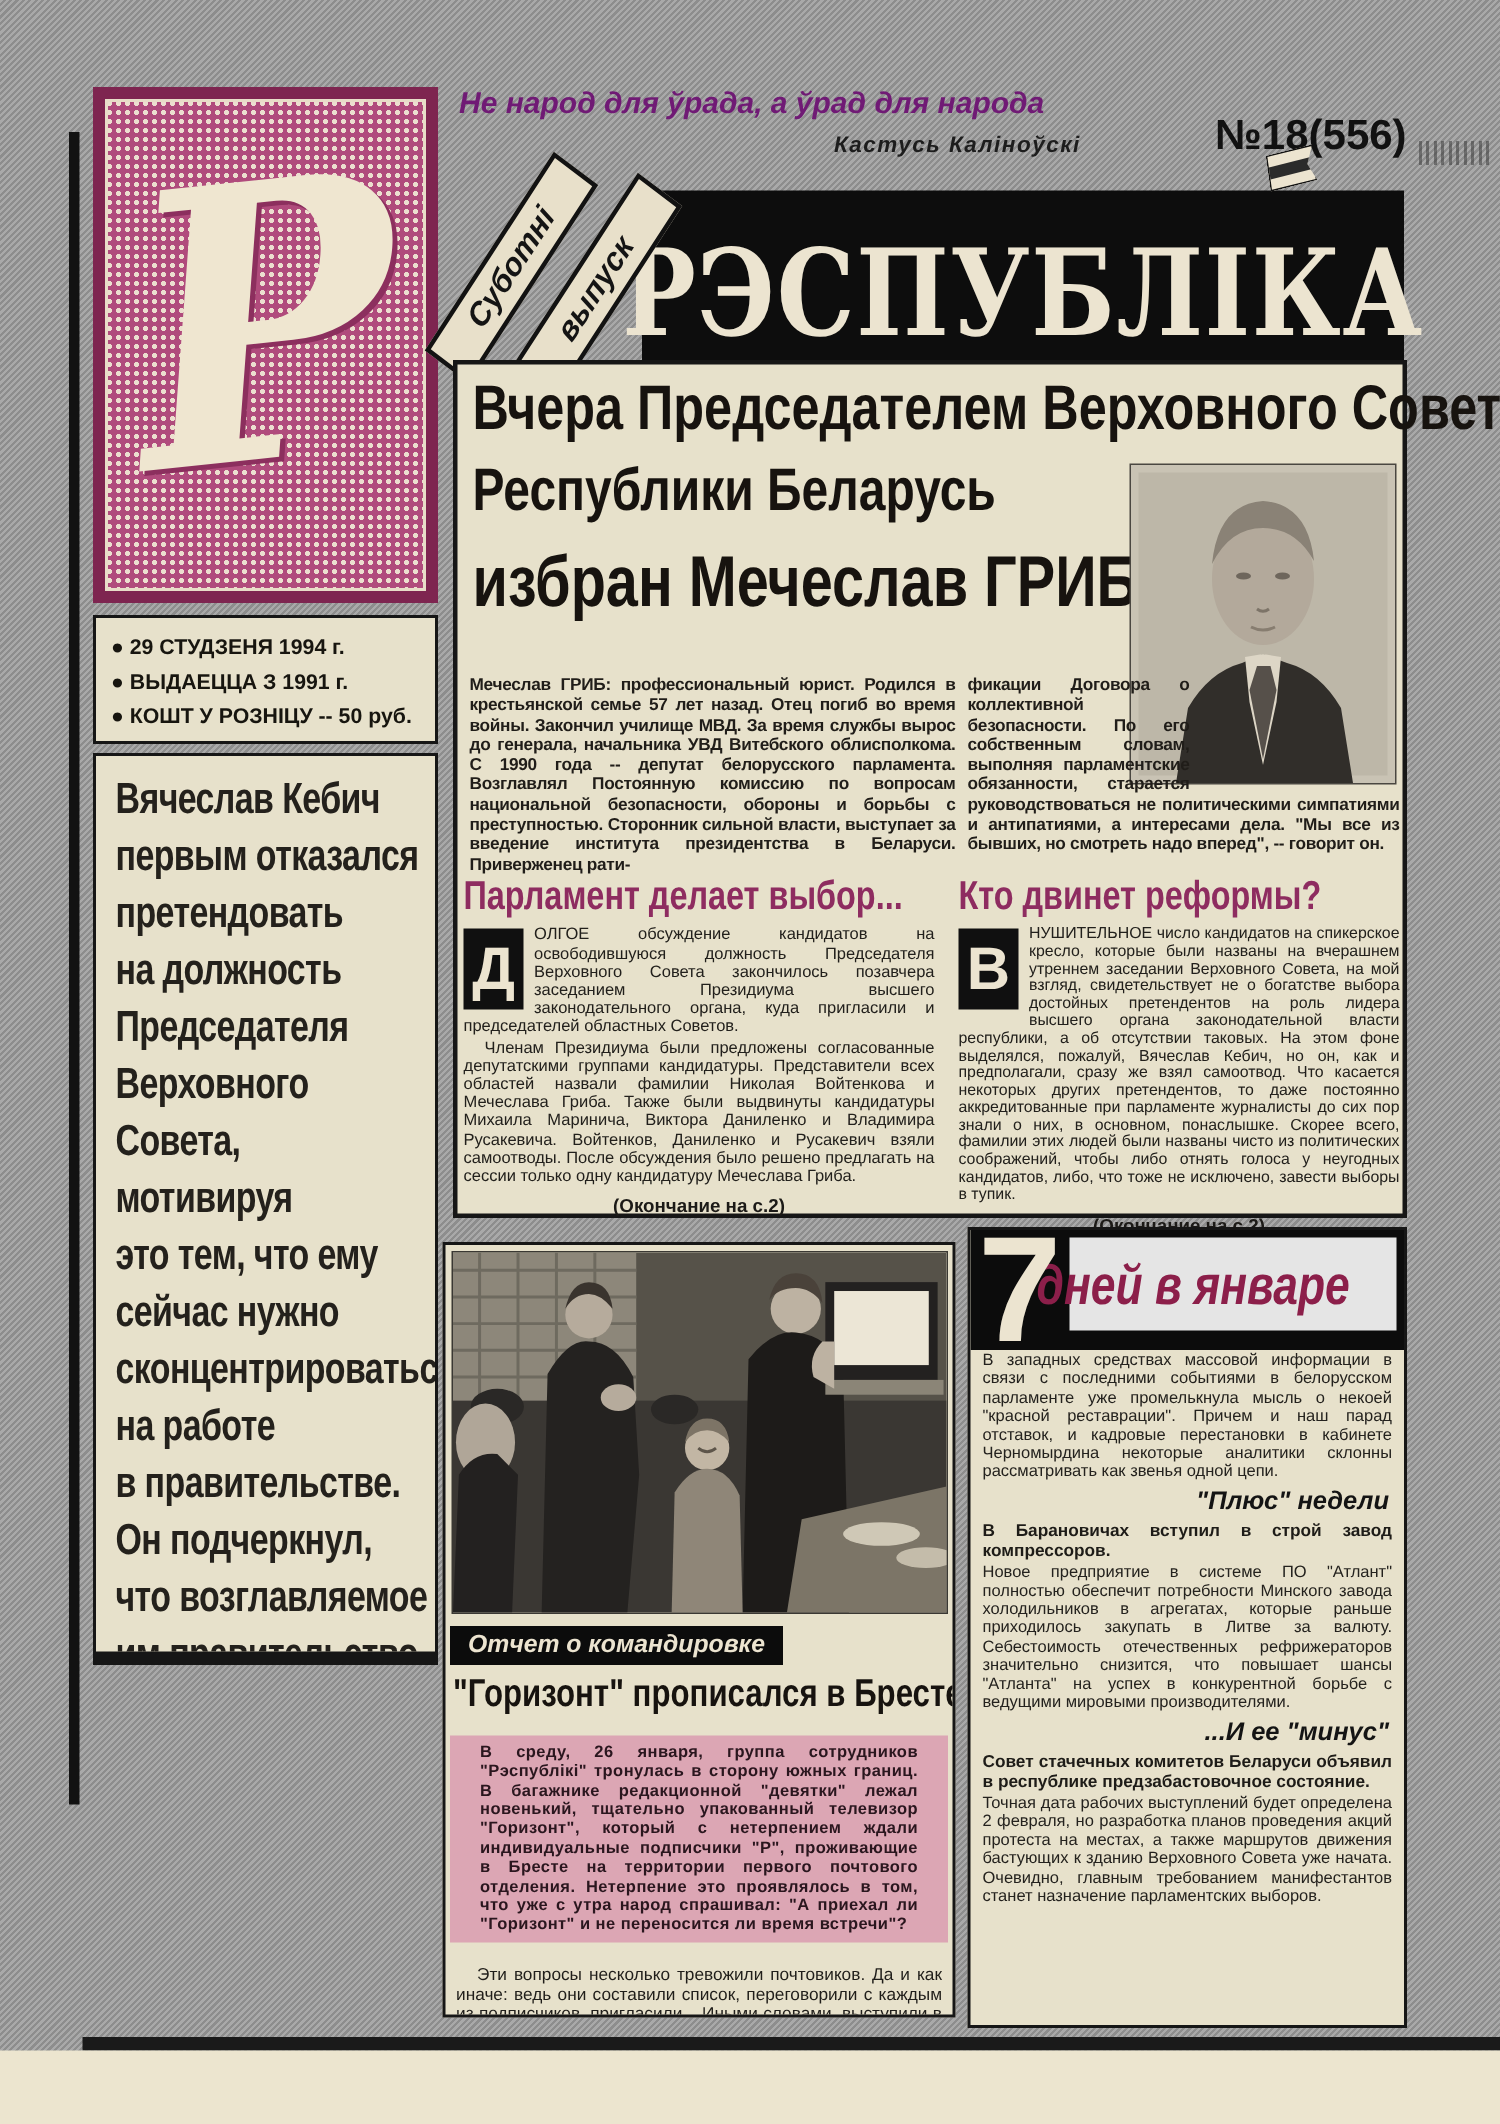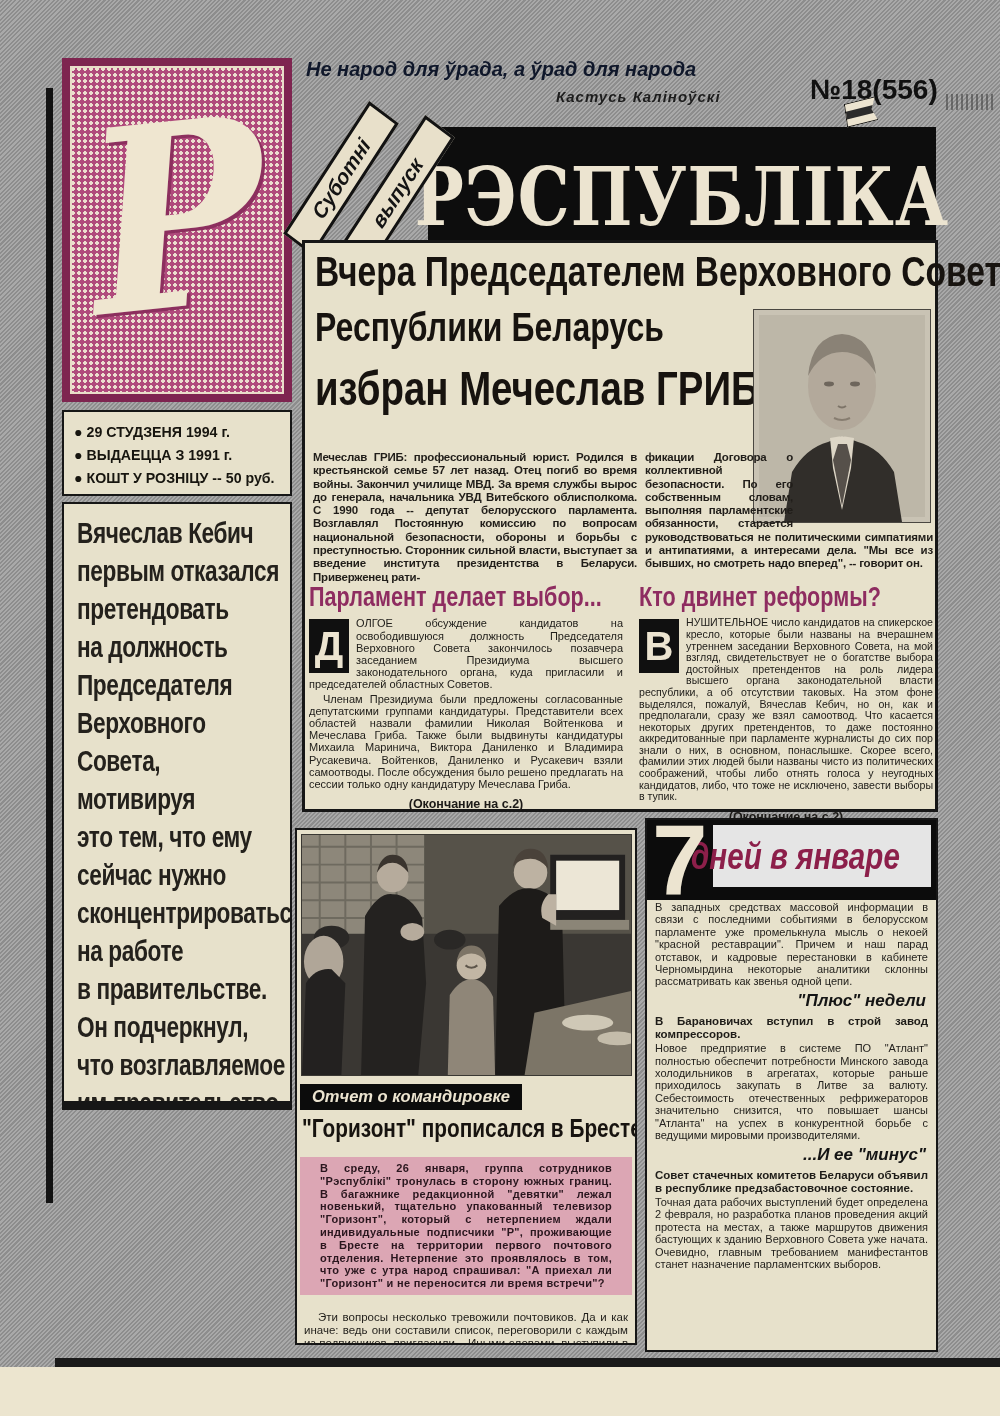--- a/index.html
+++ b/index.html
@@ -8,21 +8,21 @@
     width:1000px;height:1416px;position:relative;overflow:hidden;
     font-family:"Liberation Sans",sans-serif;color:#1c1a17;
     background:repeating-linear-gradient(135deg,#a9a9a9 0 1.5px,#8d8d8d 1.5px 3px);
   }
   .sheet{position:absolute;inset:0;}
   .box{position:absolute;background:#e7e1cb;border:2.5px solid #161616;box-sizing:border-box;}
   .cond{display:inline-block;transform:scaleX(.8);transform-origin:0 50%;white-space:nowrap;}
 
   
   .left-edge{position:absolute;left:46px;top:88px;width:7px;height:1115px;background:#121212;}
-  .motto{position:absolute;left:306px;top:58px;font-size:20px;font-weight:bold;font-style:italic;color:#0f172a;}
+  .motto{position:absolute;left:306px;top:58px;font-size:20px;font-weight:bold;font-style:italic;color:#701a75;}
   .motto-author{position:absolute;left:556px;top:88px;font-size:15px;font-weight:bold;font-style:italic;color:#1d1d1d;letter-spacing:1px;}
   .issue-no{position:absolute;left:810px;top:74px;font-size:28px;font-weight:bold;color:#111;}
   .print-artifact{position:absolute;left:946px;top:94px;width:48px;height:16px;opacity:.55;
     background:repeating-linear-gradient(90deg,#3c3c3c 0 2px,transparent 2px 5px);}
 
   
   .logo-box{position:absolute;left:62px;top:58px;width:230px;height:344px;box-sizing:border-box;
     border:8px solid #7e2550;background-color:#b04b7c;
     background-image:radial-gradient(circle,#ecdfcf 1.6px,rgba(0,0,0,0) 1.9px);background-size:6px 6px;
     box-shadow:inset 0 0 0 2px #e8ddc8;}

